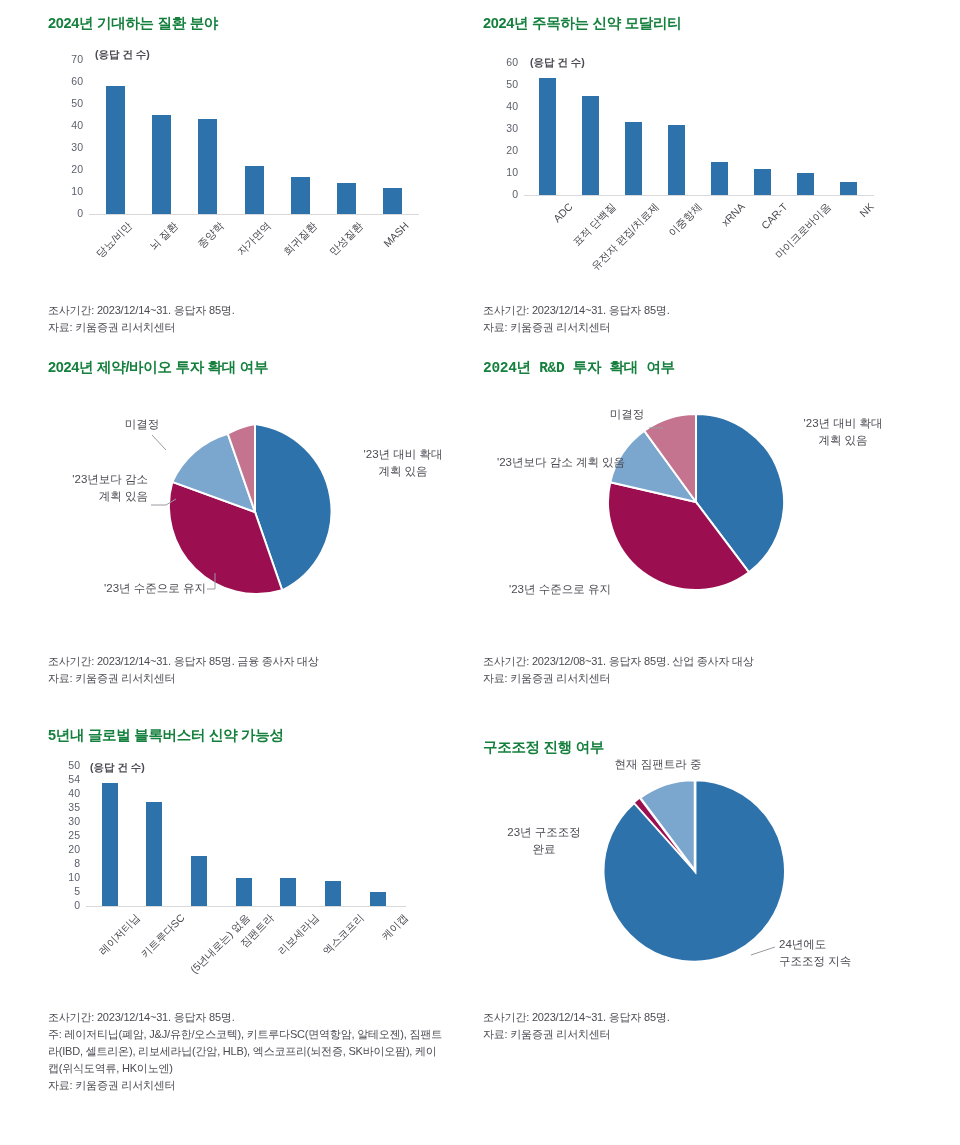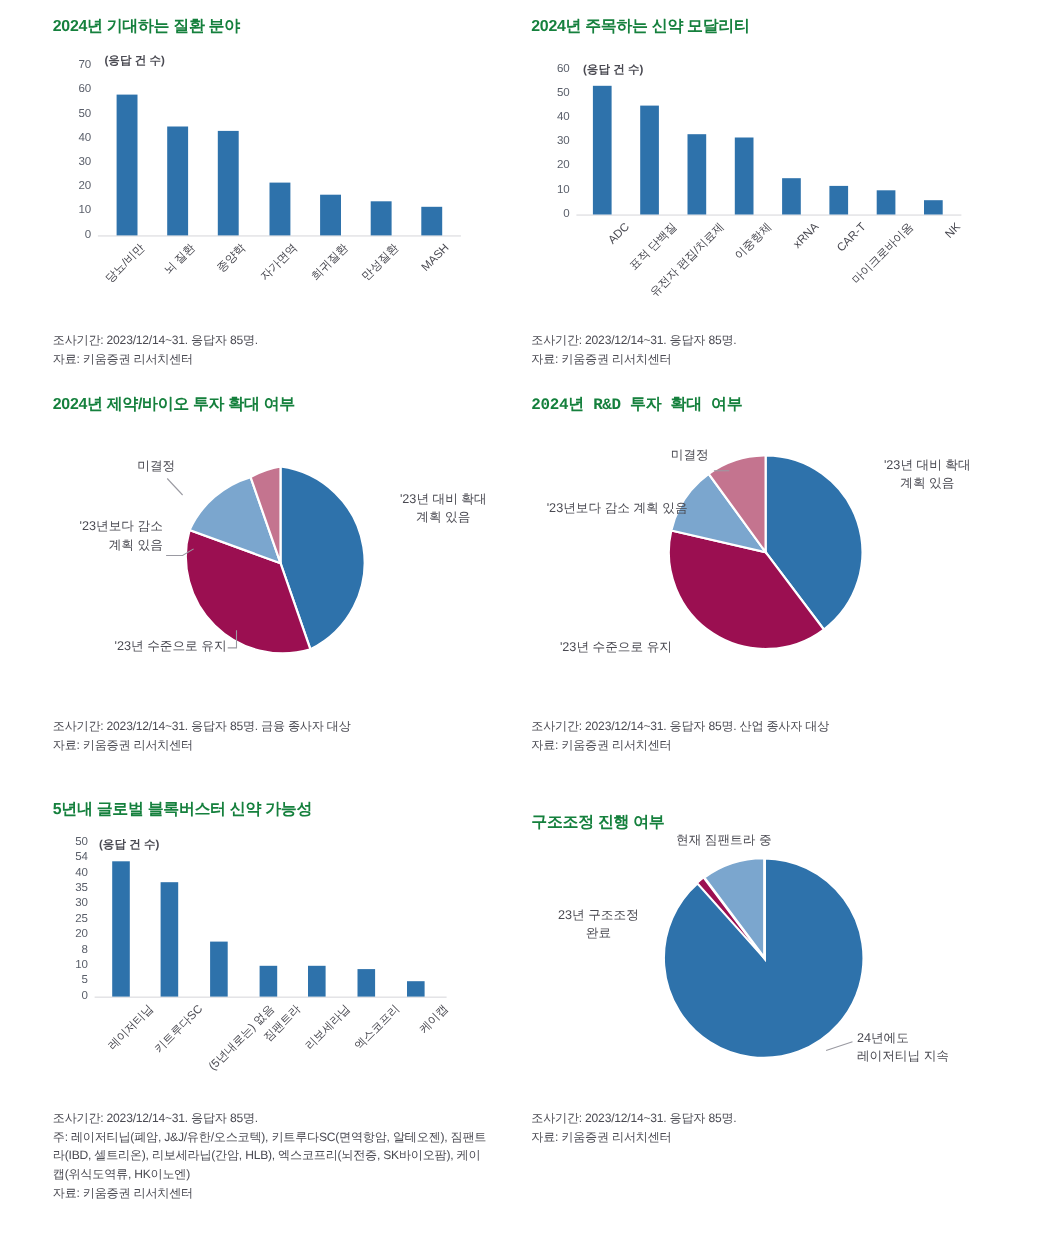--- a/index.html
+++ b/index.html
@@ -228,21 +228,21 @@
     <svg style="position:absolute; left:0; top:0; width:440px; height:280px; pointer-events:none;">
       <path class="leader" d="M166,70 L180,70"></path>
     </svg>
 
     <div class="pie-label ctr" style="left:108px; top:48px; width:72px;">미결정</div>
     <div class="pie-label lt" style="left:14px; top:96px; width:210px;">'23년보다 감소 계획 있음</div>
     <div class="pie-label lt" style="left:26px; top:223px; width:160px;">'23년 수준으로 유지</div>
     <div class="pie-label ctr" style="left:296px; top:57px; width:128px;">'23년 대비 확대
 계획 있음</div>
 
-    <div class="footnote" style="left:0; top:295px; width:440px;">조사기간: 2023/12/14~31. 응답자 85명. 산업 종사자 대상
+    <div class="footnote" style="left:0; top:295px; width:440px;">조사기간: 2023/12/08~31. 응답자 85명. 산업 종사자 대상
 자료: 키움증권 리서치센터</div>
   </div>
 
   <div class="panel" style="left:48px; top:726px; width:420px; height:400px;">
     <div class="panel-title" style="left:0; top:0; position:absolute;">5년내 글로벌 블록버스터 신약 가능성</div>
 
     <div class="chart-area" style="left:0; top:32px; width:420px; height:230px;">
       <div class="axis-unit" style="left:42px; top:3px;">(응답 건 수)</div>
 
       <div class="ytick" style="left:0; width:32px; top:2px;">50</div>
@@ -298,19 +298,19 @@
     </div>
 
     <svg style="position:absolute; left:0; top:0; width:440px; height:300px; pointer-events:none;">
       <path class="leader" d="M268,229 L292,221"></path>
     </svg>
 
     <div class="pie-label ctr" style="left:105px; top:30px; width:140px;">현재 짐팬트라 중</div>
     <div class="pie-label ctr" style="left:8px; top:98px; width:106px;">23년 구조조정
 완료</div>
     <div class="pie-label lt" style="left:296px; top:210px; width:140px;">24년에도
-레이저티닙 지속</div>
+구조조정 지속</div>
 
     <div class="footnote" style="left:0; top:283px; width:440px;">조사기간: 2023/12/14~31. 응답자 85명.
 자료: 키움증권 리서치센터</div>
   </div>
 
 </div>
 
 </body></html>

